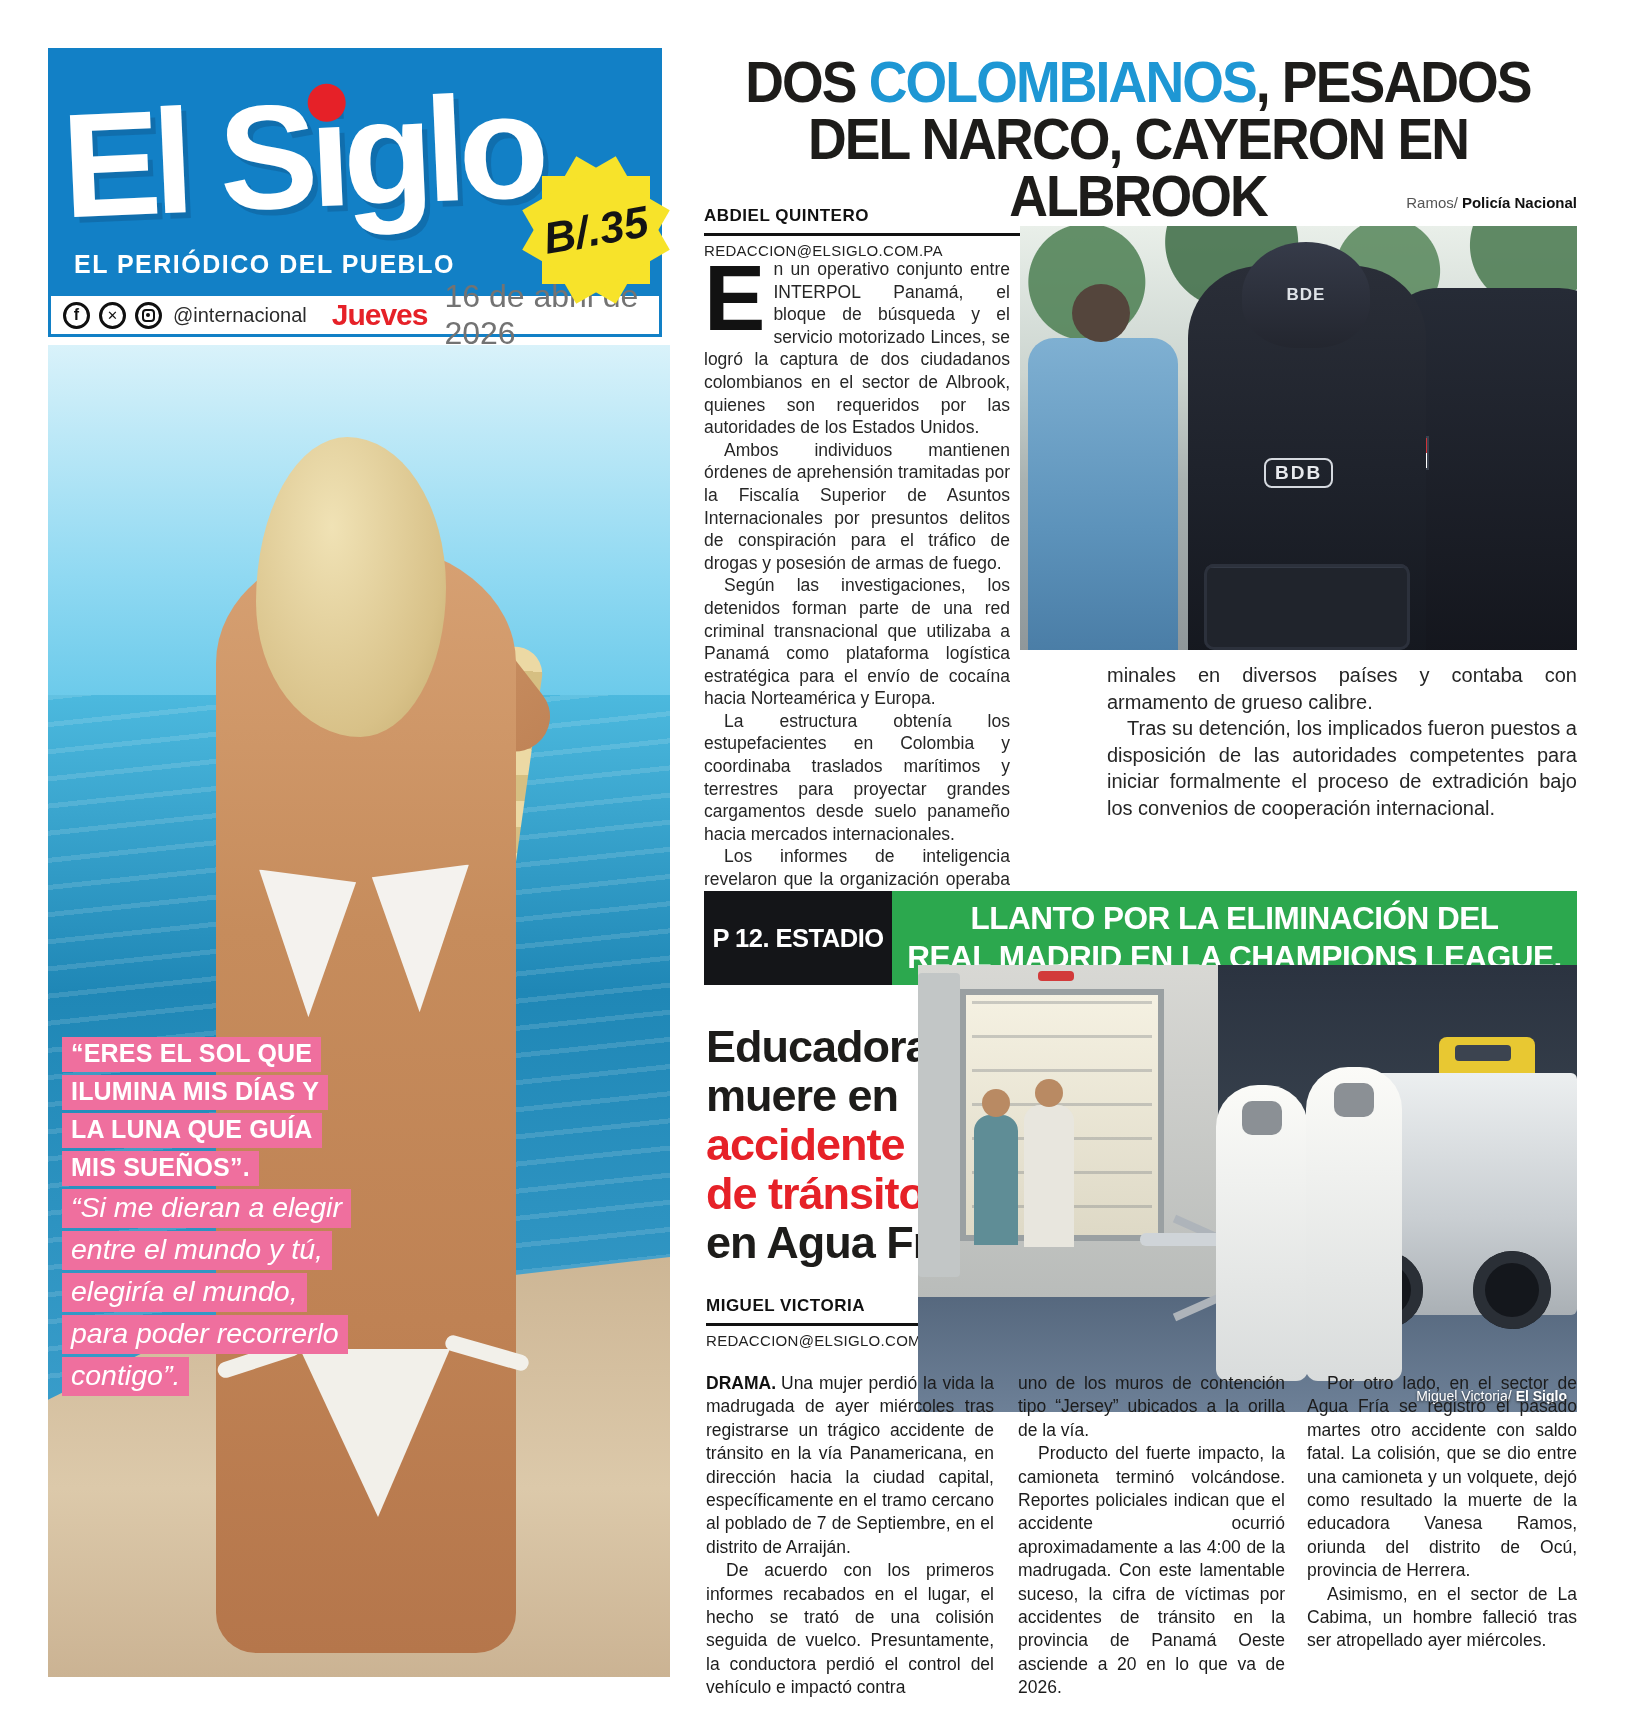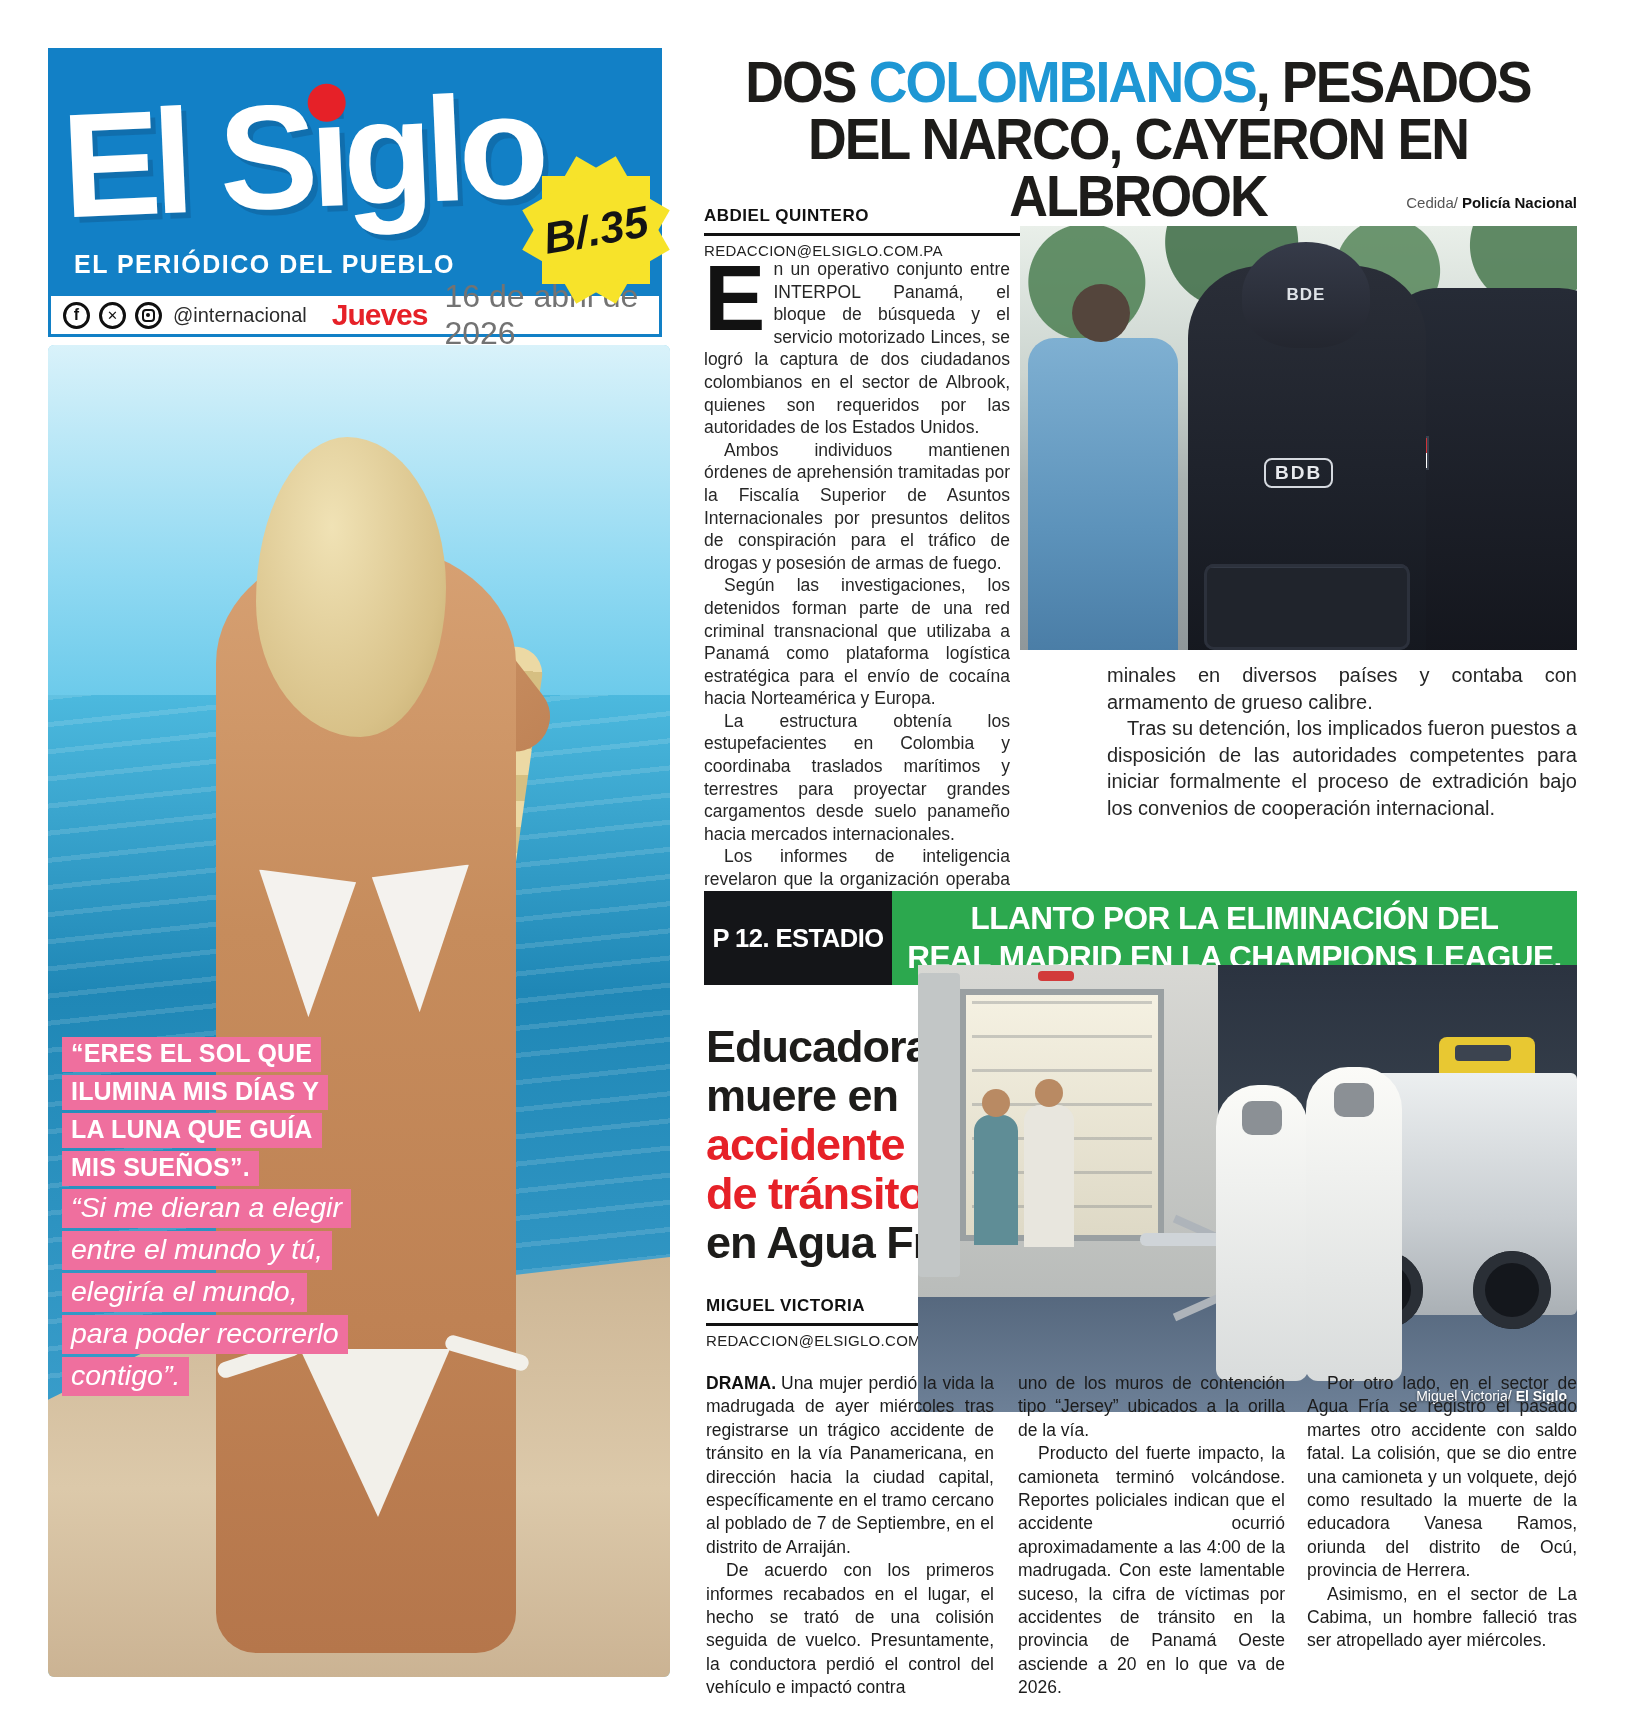--- a/index.html
+++ b/index.html
@@ -78,21 +78,21 @@
         letter-spacing:2px;border:2px solid #d5d9df;border-radius:8px;padding:2px 9px;}
   .pp-officer-right{position:absolute;right:-42px;top:62px;width:240px;height:368px;border-radius:60px 60px 0 0;
         background:linear-gradient(180deg,#262b36,#14161d);}
   .pp-flag{position:absolute;right:148px;top:210px;width:44px;height:30px;border:2px solid #39404d;
         background:linear-gradient(to right,transparent 50%,#cf3339 0) 0 0/100% 50% no-repeat,
                    linear-gradient(to right,#24539f 50%,transparent 0) 0 100%/100% 50% no-repeat,#fff;}
   .pp-gear{position:absolute;left:184px;bottom:0;width:206px;height:86px;border-radius:10px;
         background:#20242c;box-shadow:inset 0 0 0 3px #2c313c, inset 0 24px 0 -20px #343a46;}
 
   
-  .cover-photo{left:48px;top:345px;width:622px;height:1332px;overflow:hidden;background:#8ed8f0;border-radius:6px;}
+  .cover-photo{left:48px;top:345px;width:622px;height:1332px;overflow:hidden;background:#8ed8f0;}
   .cp-sky{position:absolute;inset:0 0 auto 0;height:420px;
         background:linear-gradient(180deg,#d9f2fa,#90d9f2 55%,#57c2e6);}
   .cp-sea{position:absolute;left:0;right:0;top:350px;height:740px;
         background:linear-gradient(180deg,#4cb9de 0%,#1f87b6 40%,#3a9ecb 100%);}
   .cp-sea::after{content:"";position:absolute;inset:0;opacity:.45;background:
         repeating-linear-gradient(174deg,rgba(255,255,255,.28) 0 5px,rgba(255,255,255,0) 5px 27px);}
   .cp-sand{position:absolute;left:0;right:0;bottom:0;height:420px;
         background:linear-gradient(180deg,#cdb695,#dcc9aa 55%,#cbb393);
         clip-path:polygon(0 34%,30% 12%,100% 0,100% 100%,0 100%);}
   .cp-hair{position:absolute;left:208px;top:92px;width:190px;height:300px;
@@ -229,21 +229,21 @@
     <div class="hl-inner"><span>DOS </span><span class="hl-blue">COLOMBIANOS</span><span>, PESADOS DEL NARCO, CAYERON EN ALBROOK</span></div>
   </div>
 
   <div class="abs byline byline1">
     <div class="name">ABDIEL QUINTERO</div>
     <div class="rule"></div>
     <div class="email">REDACCION@ELSIGLO.COM.PA</div>
   </div>
 
   <div class="abs credit-top">
-    <span>Cedida/</span><b>Policía Nacional</b>
+    <span>Ramos/</span><b>Policía Nacional</b>
   </div>
 
   <div class="abs police-photo">
     <div class="pp-foliage"></div>
     <div class="pp-vehicle"></div>
     <div class="pp-officer-blue"></div>
     <div class="pp-head1"></div>
     <div class="pp-officer-right"></div>
     <div class="pp-flag"></div>
     <div class="pp-officer-main"></div>

